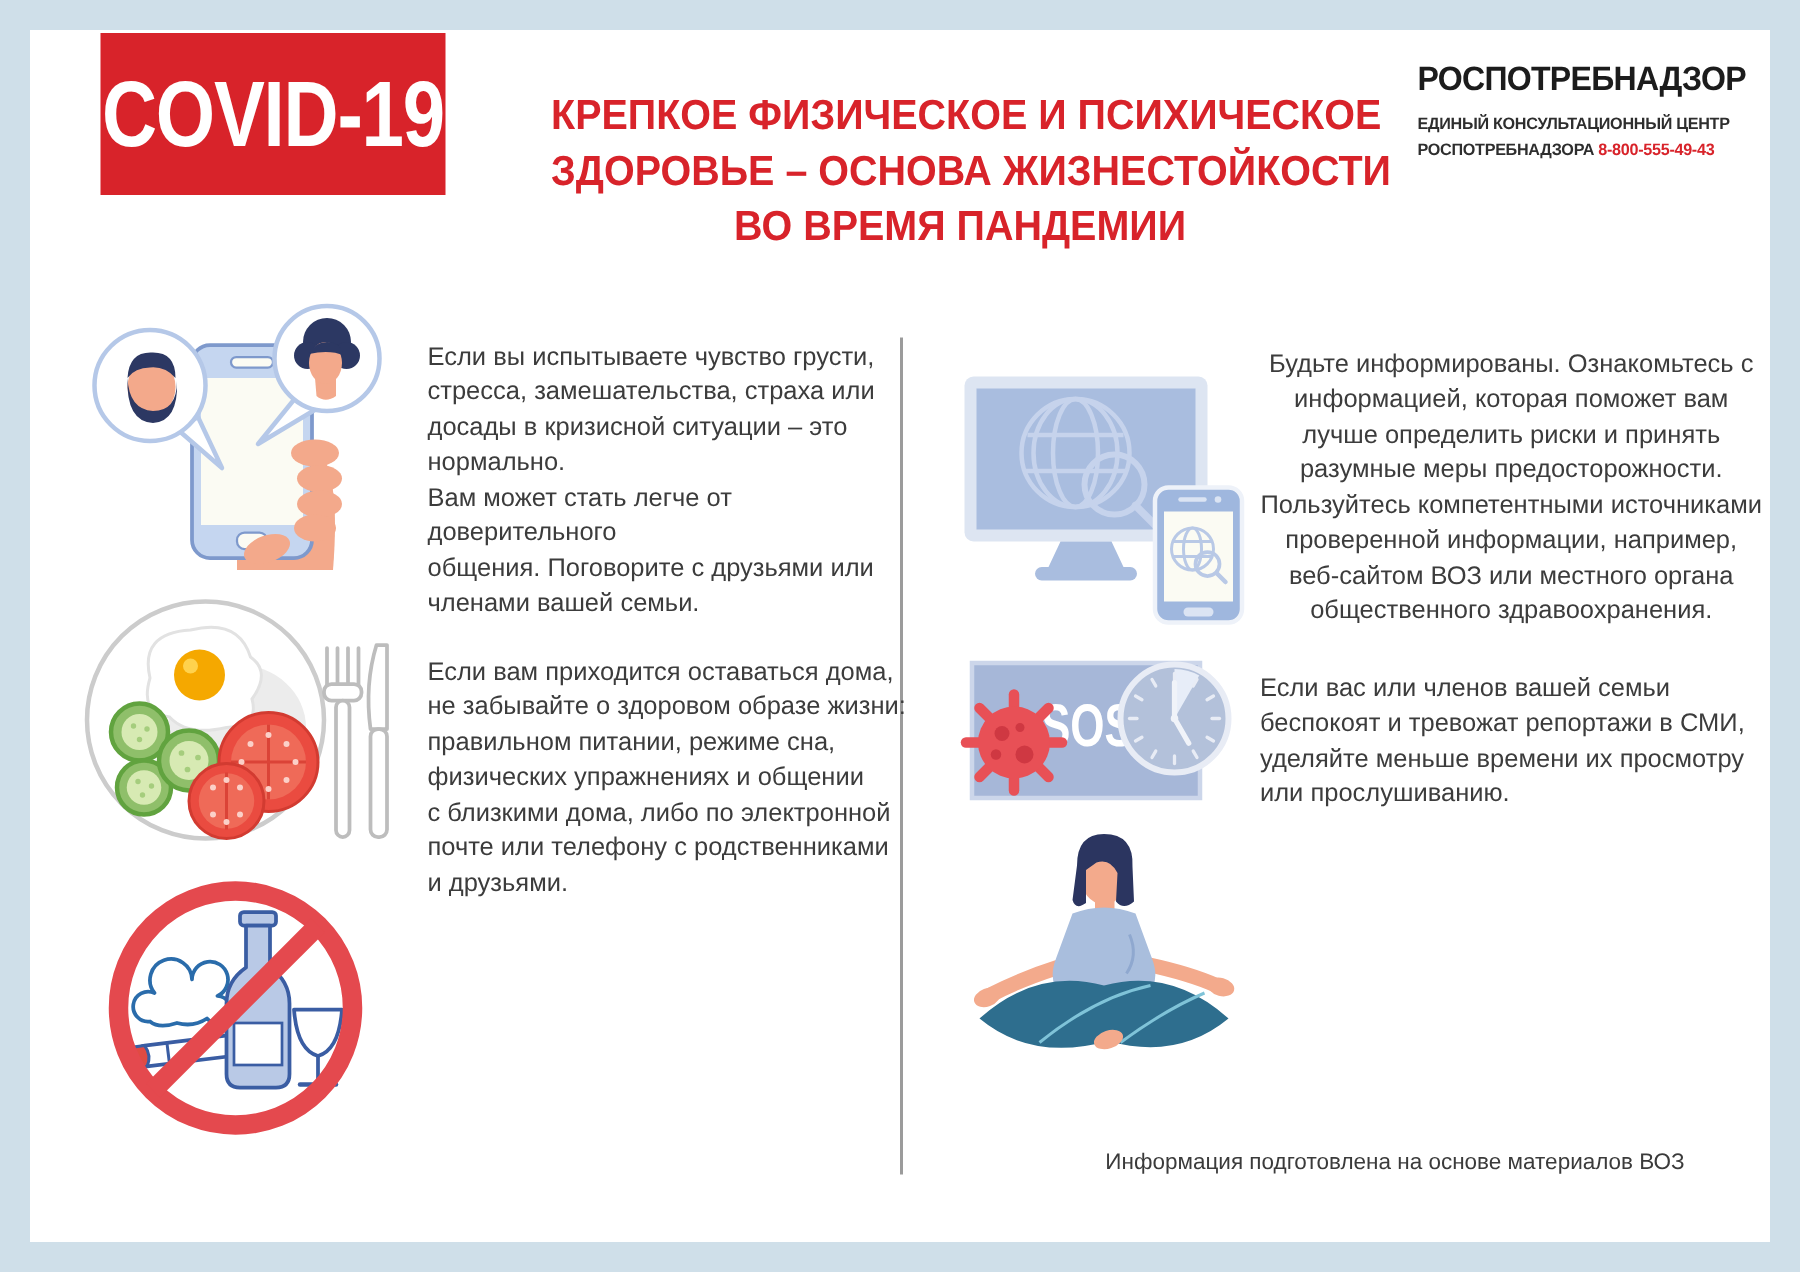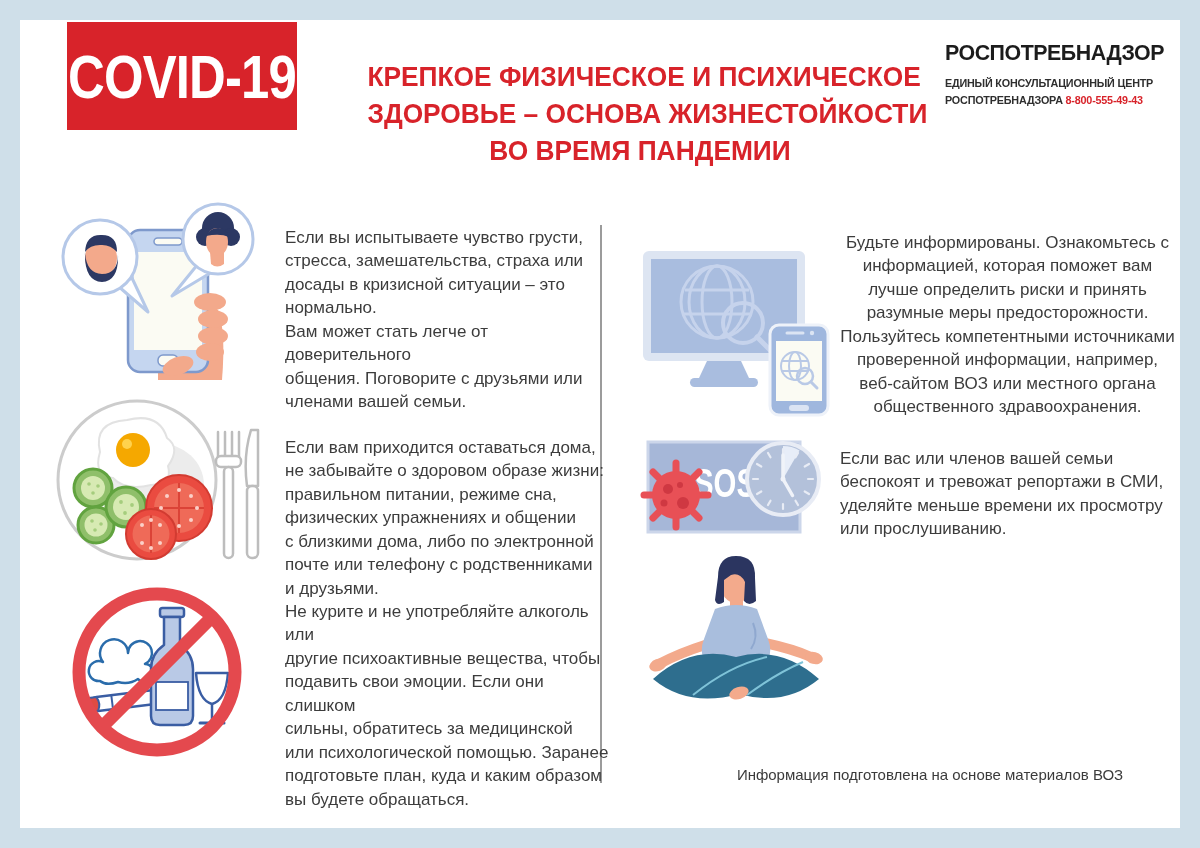--- a/index.html
+++ b/index.html
@@ -211,27 +211,20 @@
         <rect x="96" y="97" width="32" height="28" fill="#ffffff" stroke="#3a5da3" stroke-width="1.8"></rect>
 
         <path d="M136,88 L168,88 Q166,115 152,119 Q138,115 136,88 Z" fill="#ffffff" stroke="#3a5da3" stroke-width="2.5" stroke-linejoin="round"></path>
         <line x1="152" y1="119" x2="152" y2="136" stroke="#3a5da3" stroke-width="2.5"></line>
         <line x1="140" y1="138" x2="164" y2="138" stroke="#3a5da3" stroke-width="3" stroke-linecap="round"></line>
 
         <circle cx="97" cy="87" r="78" fill="none" stroke="#e4494e" stroke-width="13"></circle>
         <line x1="152" y1="32" x2="42" y2="142" stroke="#e4494e" stroke-width="13"></line>
       </svg>
     </div>
-    <div class="text-block" style="left:265px;top:580px;width:325px;">Не курите и не употребляйте алкоголь или
-другие психоактивные вещества, чтобы
-подавить свои эмоции. Если они слишком
-сильны, обратитесь за медицинской
-или психологической помощью. Заранее
-подготовьте план, куда и каким образом
-вы будете обращаться.</div>
 
     <div class="icon-box" style="left:615px;top:215px;width:200px;height:185px;">
       <svg width="200" height="185" viewBox="0 0 200 185">
         <rect x="8" y="16" width="162" height="110" rx="6" fill="#dde5f2"></rect>
         <rect x="16" y="24" width="146" height="94" fill="#a9bddf"></rect>
 
         <g stroke="#c6d3ec" stroke-width="3" fill="none">
           <circle cx="82" cy="67" r="36"></circle>
           <ellipse cx="82" cy="67" rx="15" ry="36"></ellipse>
           <ellipse cx="82" cy="67" rx="28" ry="36"></ellipse>

